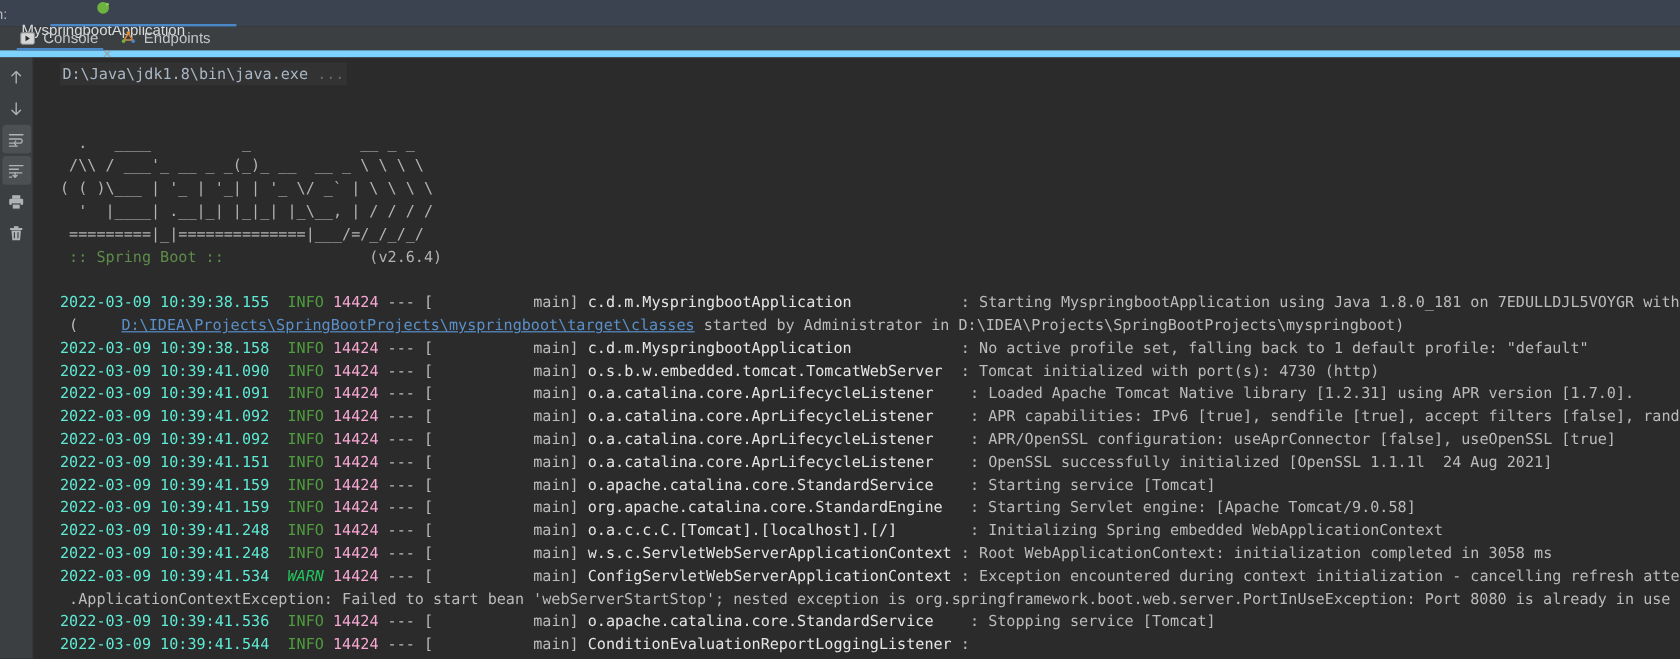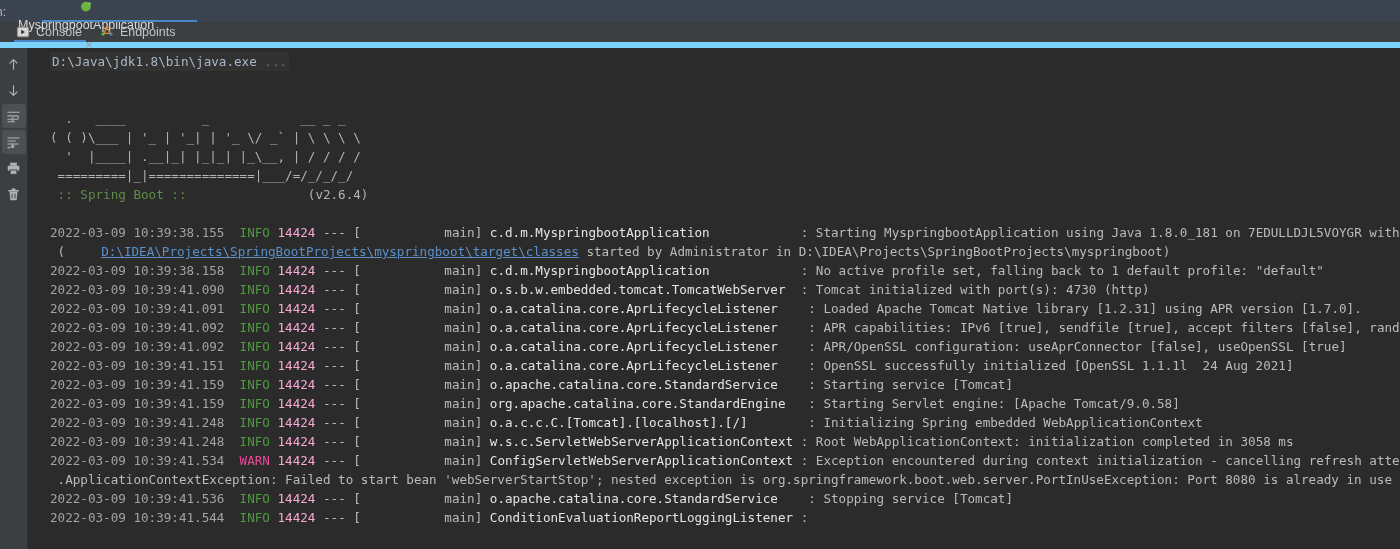--- a/index.html
+++ b/index.html
@@ -105,23 +105,23 @@
     letter-spacing: 0px;
   }
   .line.blank { color: transparent; }
   .cmdline { display: inline-block; background: #323232; padding: 0 2px; }
 
   
   .c-cmd   { color: #a9b7c6; }
   .c-dots  { color: #6a6a6a; }
   .c-ascii { color: #b3b3b3; }
   .c-green { color: #5e8c4a; }
-  .c-ts    { color: #a3a3a3; }
+  .c-ts    { color: #5eead4; }
   .c-info  { color: #4f9b3f; }
-  .c-warn  { color: #ec4899; }
+  .c-warn  { color: #22c55e; font-style: italic; }
   .c-pid   { color: #f9a8d4; }
   .c-plain { color: #bbbbbb; }
   .c-cls   { color: #e5e5e5; }
   .c-msg   { color: #bbbbbb; }
   .c-link  { color: #5a90c9; text-decoration: underline; margin-left: 36px; }
 </style>
 </head>
 <body>
 
 <div class="topbar">
@@ -211,20 +211,21 @@
   </div>
 
   <div class="console">
 
     <div class="line"><span class="cmdline"><span class="c-cmd">D:\Java\jdk1.8\bin\java.exe</span> <span class="c-dots">...</span></span></div>
 
     <div class="line blank">.</div>
     <div class="line blank">.</div>
 
     <div class="line c-ascii">  .   ____          _            __ _ _</div>
+    <div class="line c-ascii"> /\\ / ___'_ __ _ _(_)_ __  __ _ \ \ \ \</div>
     <div class="line c-ascii">( ( )\___ | '_ | '_| | '_ \/ _` | \ \ \ \</div>
     <div class="line c-ascii">  '  |____| .__|_| |_|_| |_\__, | / / / /</div>
     <div class="line c-ascii"> =========|_|==============|___/=/_/_/_/</div>
     <div class="line"><span class="c-green"> :: Spring Boot :: </span><span class="c-ascii">               (v2.6.4)</span></div>
 
     <div class="line blank">.</div>
 
     <div id="log-container">
         <div class="line"><span class="c-ts">2022-03-09 10:39:38.155  </span><span class="c-info">INFO</span><span class="c-plain"> </span><span class="c-pid">14424</span><span class="c-plain"> --- [           main] </span><span class="c-cls">c.d.m.MyspringbootApplication</span><span class="c-plain">            </span><span class="c-msg">: Starting MyspringbootApplication using Java 1.8.0_181 on 7EDULLDJL5VOYGR with PID 14424</span></div>
         <div class="line"><span class="c-msg"> (</span><span class="c-link">D:\IDEA\Projects\SpringBootProjects\myspringboot\target\classes</span><span class="c-msg"> started by Administrator in D:\IDEA\Projects\SpringBootProjects\myspringboot)</span></div>

